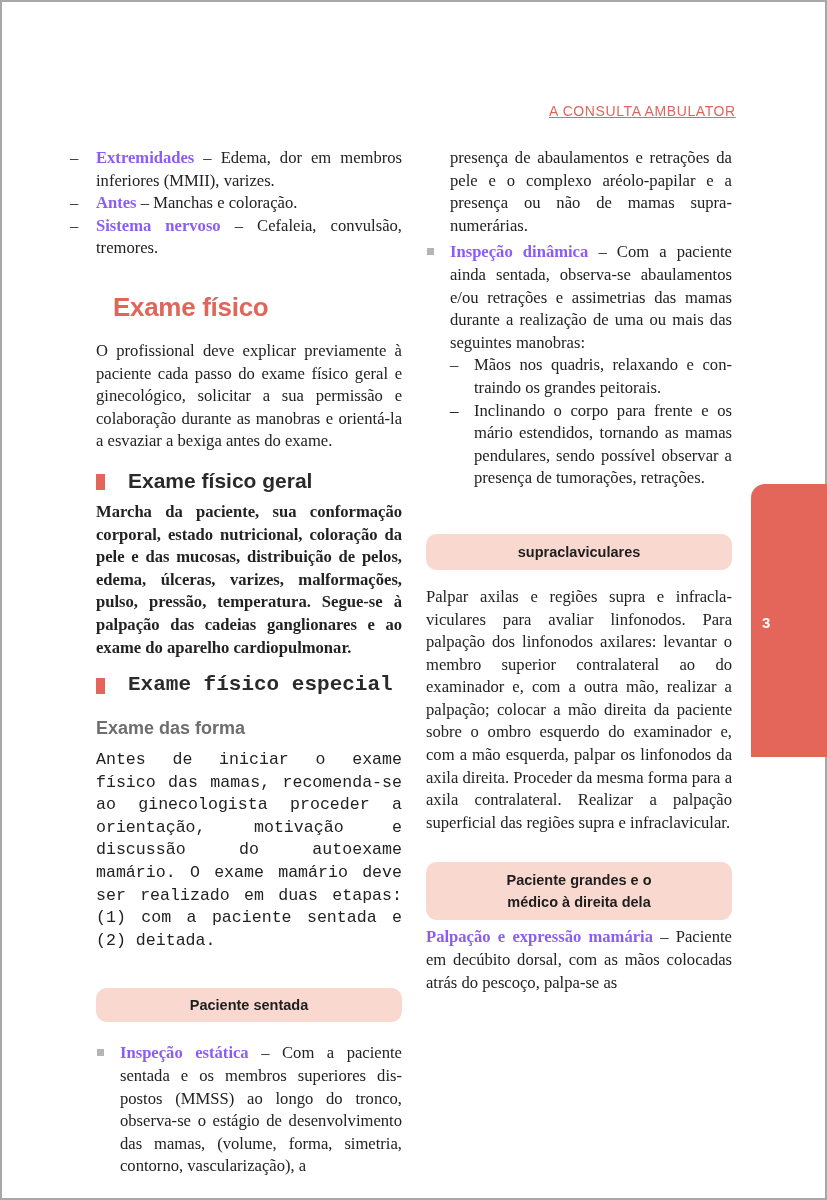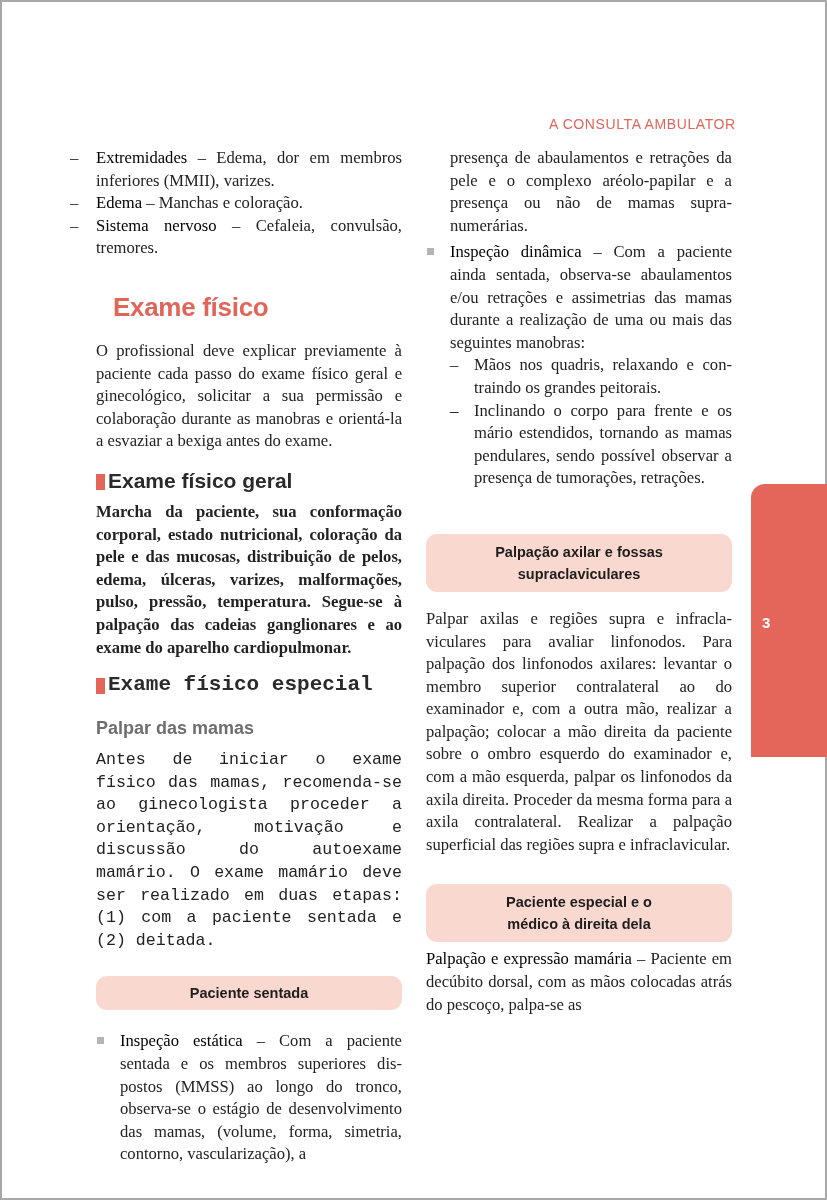--- a/index.html
+++ b/index.html
@@ -5,23 +5,24 @@
   html, body { margin: 0; padding: 0; background: #ffffff; }
   body {
     width: 827px; height: 1200px; position: relative; overflow: hidden;
     font-family: "DejaVu Serif", serif;
   }
   .page {
     position: absolute; left: 0; top: 0; width: 823px; height: 1196px;
     border: 2px solid #a8a8a8; background: #fff;
   }
   .running-head {
-    position: absolute; top: 114px; left: 547px;
+    position: absolute; top: 101px; left: 547px;
     font-family: "Liberation Sans", sans-serif; font-size: 14px; letter-spacing: 0.6px;
     color: #e0665a;
+    text-decoration: underline;
   }
   .side-tab {
     position: absolute; left: 749px; top: 482px; width: 76px; height: 273px;
     background: #e4655a; border-top-left-radius: 14px;
   }
   .side-tab span {
     position: absolute; left: 11px; top: 130px; color: #fff;
     font-family: "Liberation Sans", sans-serif; font-weight: bold; font-size: 15px;
   }
   .col { position: absolute; width: 306px; }
@@ -35,28 +36,28 @@
   }
   .dash-list { list-style: none; margin: 0; padding: 0; }
   .dash-list li {
     position: relative; padding-left: 48px;
     font-family: "Liberation Serif", serif; font-size: 16.6px; line-height: 22.6px; color: #222;
     text-align: justify;
   }
   .dash-list li .dash { position: absolute; left: 22px; top: 0; }
   .dash-list.inner li { padding-left: 24px; }
   .dash-list.inner li .dash { left: 0; }
-  b { font-weight: normal; color: #000000; }
+  b { font-weight: bold; color: #8b5cf6; }
 
   .h1 {
     font-family: "Liberation Sans", sans-serif; font-weight: bold; font-size: 26px;
     color: #e0665a; margin: 17px; letter-spacing: -0.3px;
   }
   .h2 {
-    position: relative; padding-left: 12px;
+    position: relative; padding-left: 32px;
     font-family: "Liberation Sans", sans-serif; font-size: 21px; color: #2a2a2a; margin: 0;
   }
   .h2 .sq {
     position: absolute; left: 0; top: 5px; width: 9px; height: 16px; background: #e4655a;
   }
   .h3 {
     font-family: "Liberation Sans", sans-serif; font-weight: bold; font-size: 18px;
     color: #6e6e6e; margin: 0;
   }
   .pill {
@@ -81,36 +82,36 @@
 
   <div class="running-head">A CONSULTA AMBULATOR</div>
 
   <div class="side-tab">
     <span>3</span>
   </div>
 
   <div class="col col-left">
     <ul class="dash-list" style="margin-left:-48px; padding-left:0;">
       <li><span class="dash">–</span><b>Extremidades</b><span> – Edema, dor em membros inferiores (MMII), varizes.</span></li>
-      <li><span class="dash">–</span><b>Edema</b><span> – Manchas e coloração.</span></li>
+      <li><span class="dash">–</span><b>Antes</b><span> – Manchas e coloração.</span></li>
       <li><span class="dash">–</span><b>Sistema nervoso</b><span> – Cefaleia, con­vulsão, tremores.</span></li>
     </ul>
 
     <h1 class="h1" style="margin-top:32px;">Exame físico</h1>
     <p class="body-text" style="margin-top:8px;">O profissional deve explicar previamen­te à paciente cada passo do exame físico geral e ginecológico, solicitar a sua per­missão e colaboração durante as mano­bras e orientá-la a esvaziar a bexiga antes do exame.</p>
 
     <h2 class="h2" style="margin-top:16px;"><span class="sq"></span><span>Exame físico geral</span></h2>
     <p class="body-text" style="margin-top:8px;font-weight:bold;">Marcha da paciente, sua conformação corporal, estado nutricional, coloração da pele e das mucosas, distribuição de pelos, edema, úlceras, varizes, malformações, pulso, pressão, temperatura. Segue-se à palpação das cadeias ganglionares e ao exame do aparelho cardiopulmonar.</p>
 
     <h2 class="h2" style="margin-top:14px;font-family:Liberation Mono, monospace;"><span class="sq"></span><span>Exame físico especial</span></h2>
 
-    <h3 class="h3" style="margin-top:22px;">Palpar das mamas</h3>
+    <h3 class="h3" style="margin-top:22px;">Exame das forma</h3>
     <p class="body-text" style="margin-top:10px;font-family:Liberation Mono, monospace;">Antes de iniciar o exame físico das ma­mas, recomenda-se ao ginecologista pro­ceder a orientação, motivação e discussão do autoexame mamário. O exame ma­mário deve ser realizado em duas etapas: (1) com a paciente sentada e (2) deitada.</p>
 
-    <div class="pill" style="margin-top:24px; padding:6px 0;">
+    <div class="pill" style="margin-top:36px; padding:6px 0;">
       <span>Paciente sentada</span>
     </div>
 
     <ul class="sq-list" style="margin-top:20px;">
       <li><span class="bullet"></span><b>Inspeção estática</b><span> – Com a paciente sentada e os membros superiores dis­postos (MMSS) ao longo do tronco, observa-se o estágio de desenvolvi­mento das mamas, (volume, forma, simetria, contorno, vascularização), a</span></li>
     </ul>
   </div>
 
   <div class="col col-right">
     <ul class="sq-list">
@@ -118,25 +119,24 @@
       <li style="margin-top:4px;"><span class="bullet"></span><b>Inspeção dinâmica</b><span> – Com a paciente ainda sentada, observa-se abaulamen­tos e/ou retrações e assimetrias das mamas durante a realização de uma ou mais das seguintes manobras:</span>
         <ul class="dash-list inner">
           <li><span class="dash">–</span><span>Mãos nos quadris, relaxando e con­traindo os grandes peitorais.</span></li>
           <li><span class="dash">–</span></li>
           <li><span class="dash">–</span><span>Inclinando o corpo para frente e os mário estendidos, tornando as mamas pendulares, sendo possível observar a presença de tumorações, retrações.</span></li>
         </ul>
       </li>
     </ul>
 
     <div class="pill" style="margin-top:44px; padding:7px 0;">
-      <div>Palpação axilar e fossas</div>
       <div>supraclaviculares</div>
     </div>
     <p class="body-text" style="margin-top:16px;">Palpar axilas e regiões supra e infracla­viculares para avaliar linfonodos. Para palpação dos linfonodos axilares: levan­tar o membro superior contralateral ao do examinador e, com a outra mão, realizar a palpação; colocar a mão direita da pacien­te sobre o ombro esquerdo do examinador e, com a mão esquerda, palpar os linfono­dos da axila direita. Proceder da mesma forma para a axila contralateral. Realizar a palpação superficial das regiões supra e infraclavicular.</p>
 
     <div class="pill" style="margin-top:28px; padding:7px 0;">
-      <div>Paciente especial e o</div>
+      <div>Paciente grandes e o</div>
       <div>médico à direita dela</div>
     </div>
     <p class="body-text" style="margin-top:6px;"><b>Palpação e expressão mamária</b><span> – Pa­ciente em decúbito dorsal, com as mãos colocadas atrás do pescoço, palpa-se as</span></p>
   </div>
 
 </div>
 
 </body></html>

